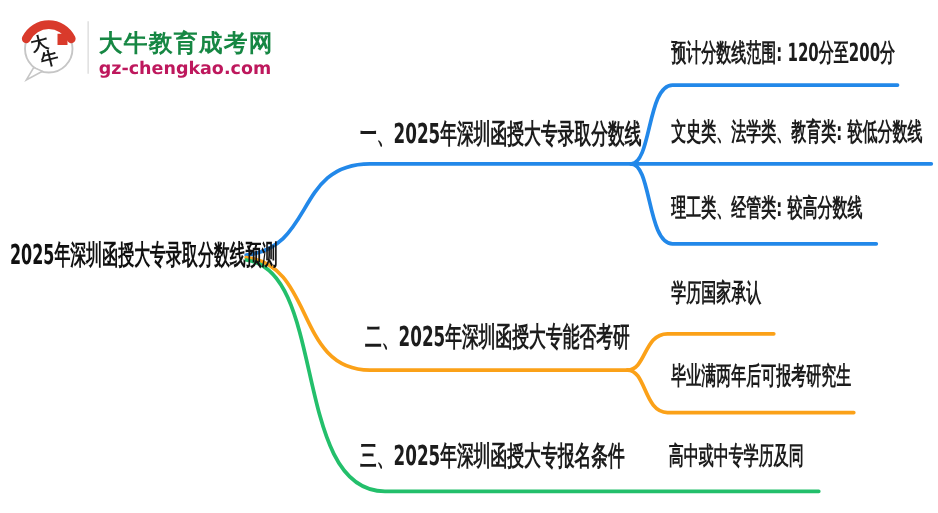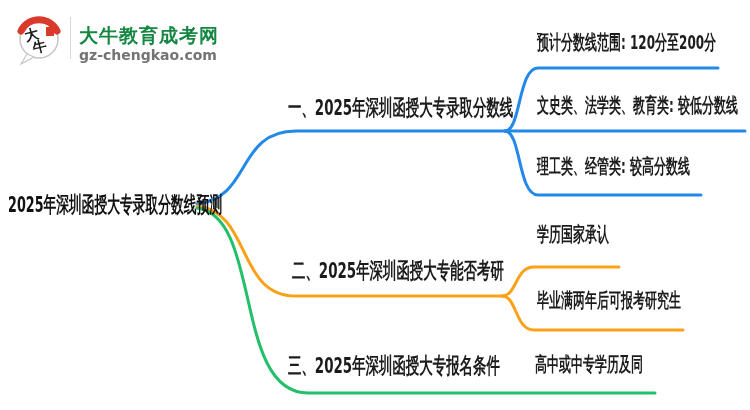--- a/index.html
+++ b/index.html
@@ -21,21 +21,21 @@
   }
   .root-topic{font-size:22px;transform:scaleX(0.58);color:#111;}
   .branch-topic{font-size:22px;transform:scaleX(0.61);color:#1c1c1c;}
   .sub-topic{font-size:20px;transform:scaleX(0.60);color:#1c1c1c;}
   
   .logo{position:absolute;left:14px;top:10px;display:flex;align-items:center;}
   .logo-icon{width:52px;height:56px;position:relative;flex:0 0 auto;}
   .logo-divider{width:1px;height:42px;background:#d9d9d9;margin:0 8px 0 4px;}
   .logo-text{display:flex;flex-direction:column;justify-content:center;}
   .logo-name{font-size:19px;font-weight:bold;color:#168743;letter-spacing:1px;line-height:1.15;margin-top:12px;}
-  .logo-url{font-size:14px;font-weight:bold;color:#737373;line-height:1.2;}
+  .logo-url{font-size:14px;font-weight:bold;color:#be185d;line-height:1.2;}
 </style>
 </head>
 <body>
 
 <div id="canvas">
 
   <svg id="lines" width="750" height="410" viewBox="0 0 750 410" fill="none" stroke-linecap="round" stroke-linejoin="round">
 
     <g stroke-width="3">
       <path d="M197,204 C252,198 236,131 296,131 L505,131" stroke="#2288e9"></path>

